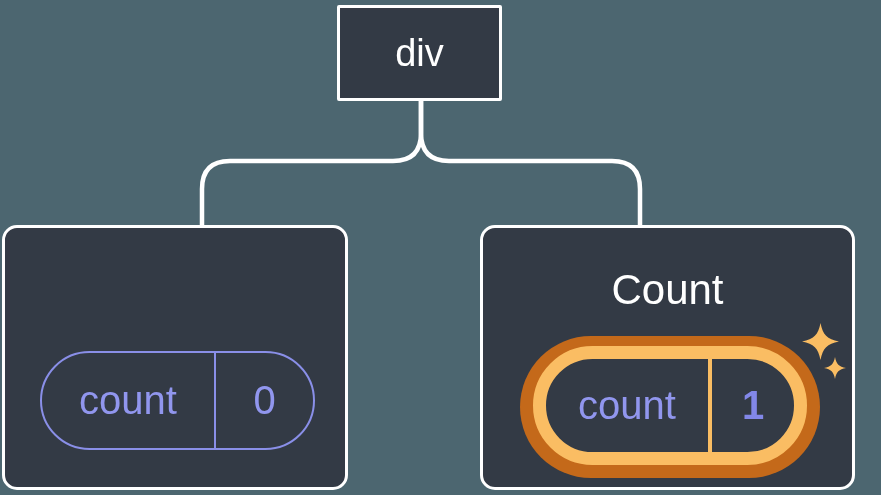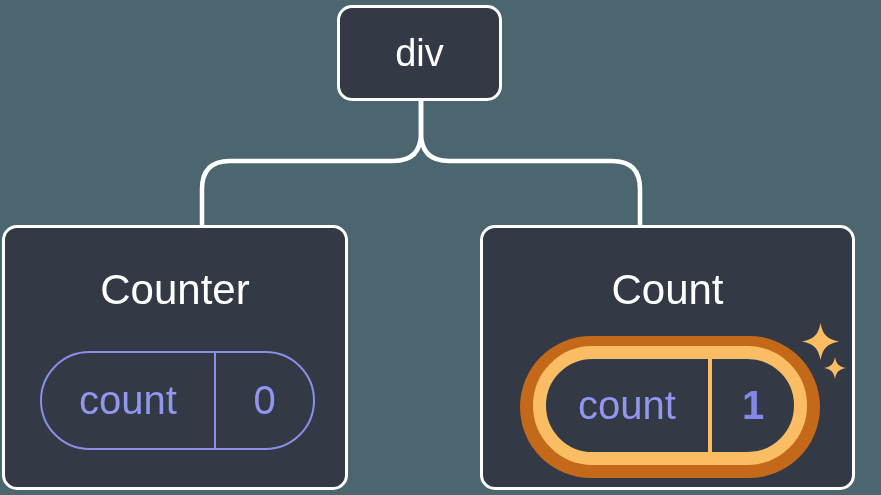--- a/index.html
+++ b/index.html
@@ -10,21 +10,21 @@
     overflow:hidden;
     font-family:"Liberation Sans","DejaVu Sans",sans-serif;
   }
   .connectors{position:absolute;left:0;top:0;width:881px;height:495px;}
   .connectors path{fill:none;stroke:var(--connector,#ffffff);stroke-width:4.5;stroke-linecap:round;}
 
   .node-root{
     position:absolute;left:337px;top:5px;width:165px;height:96px;
     background:var(--node-bg,#333a45);
     border:3px solid var(--node-border,#ffffff);
-    border-radius:15px;
+    border-radius:2px;
     box-sizing:border-box;
     display:flex;align-items:center;justify-content:center;
     color:#ffffff;font-size:38px;
   }
 
   .card{
     position:absolute;top:225px;height:265px;
     background:var(--node-bg,#333a45);
     border:3px solid var(--node-border,#ffffff);
     border-radius:15px;
@@ -85,21 +85,20 @@
   <svg class="connectors" viewBox="0 0 881 495" aria-hidden="true">
     <path d="M 421 101 L 421 133 Q 421 161 393 161 L 230 161 Q 202 161 202 189 L 202 227"></path>
     <path d="M 421 101 L 421 133 Q 421 161 449 161 L 612 161 Q 640 161 640 189 L 640 227"></path>
   </svg>
 
   <div class="node-root">
     <span>div</span>
   </div>
 
   <div class="card card-left">
-    <div class="card-title">Counter</div>
     <div class="pill">
       <div class="cell-name">count</div>
       <div class="divider"></div>
       <div class="cell-value">0</div>
     </div>
   </div>
 
   <div class="card card-right">
     <div class="card-title">Count</div>
     <div class="pill-hot-outer">

